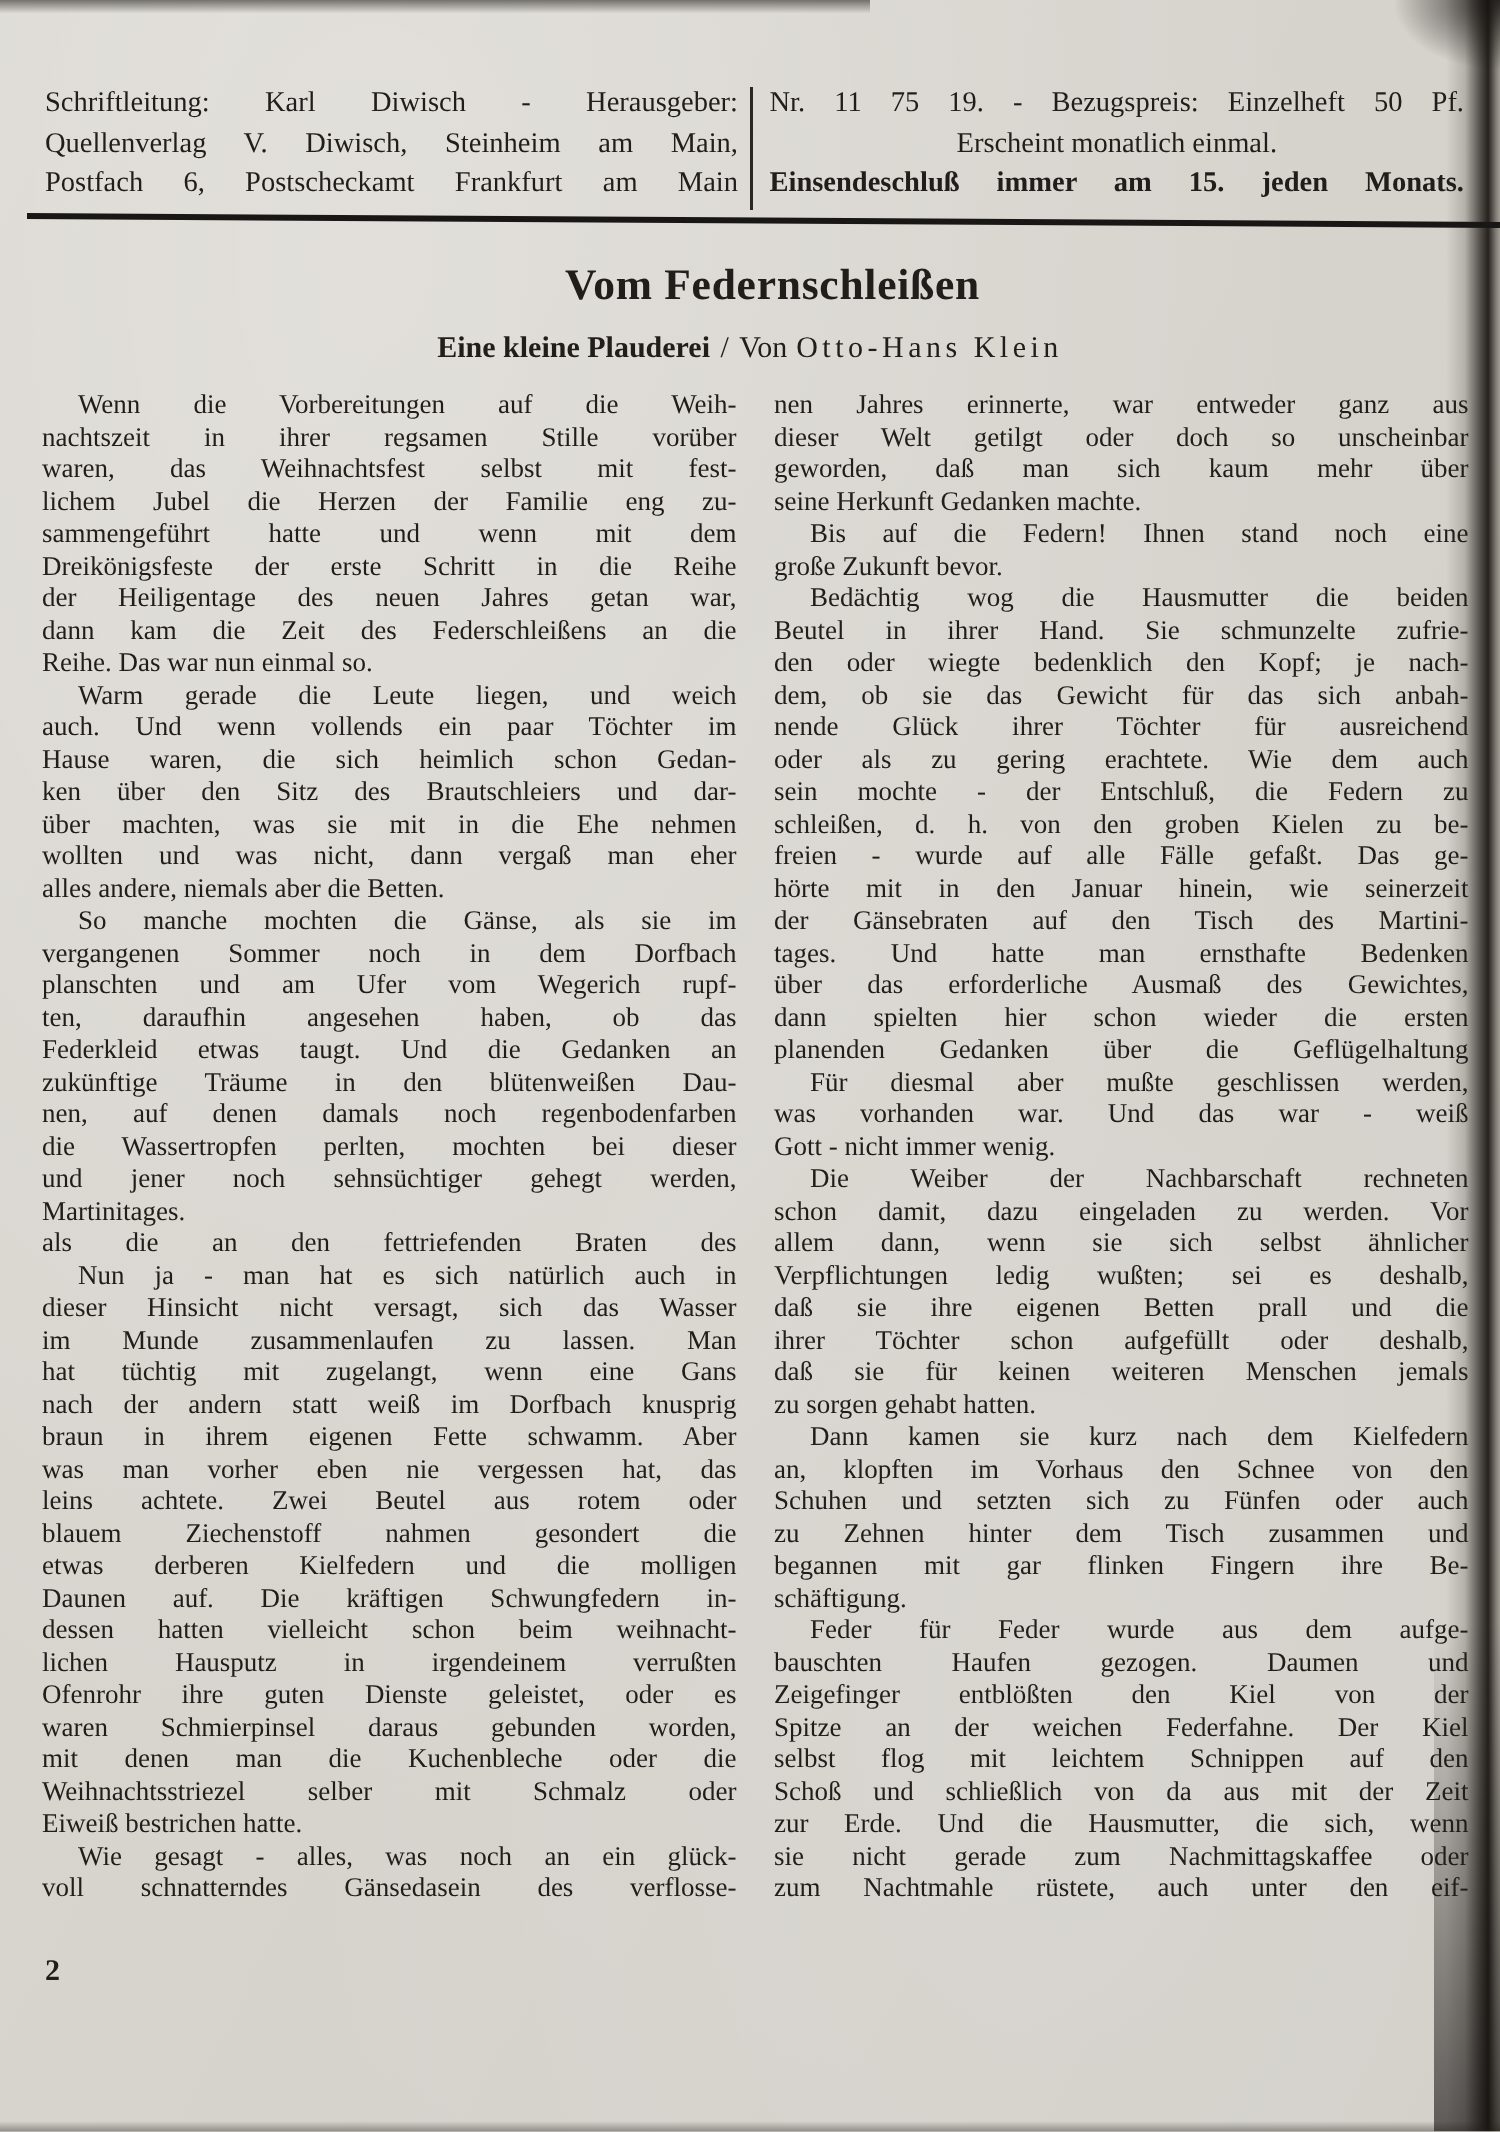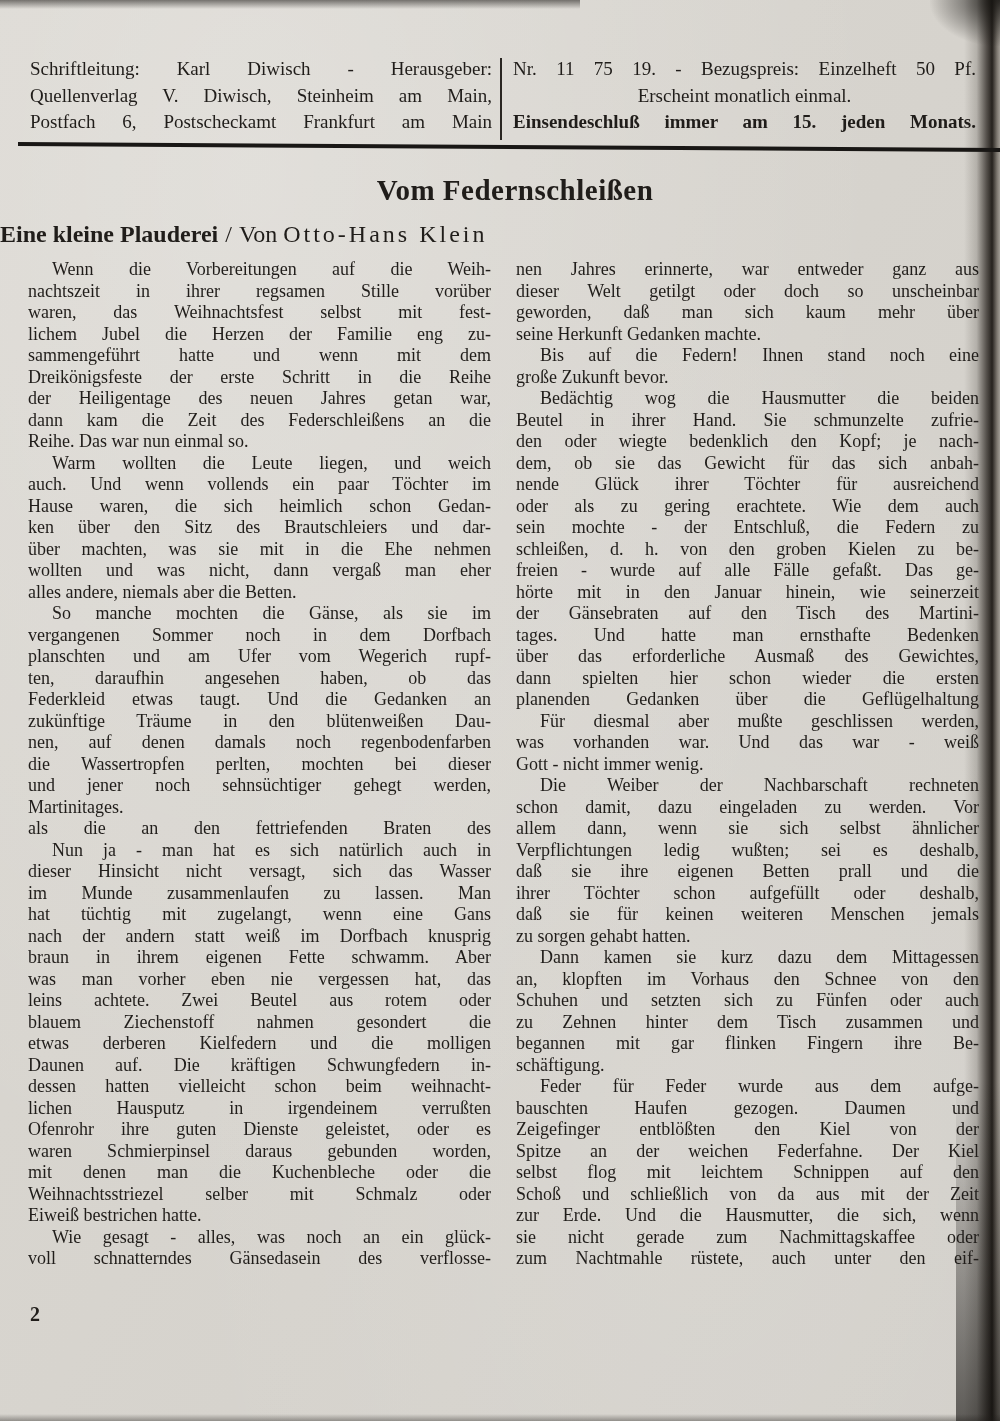--- a/index.html
+++ b/index.html
@@ -36,22 +36,22 @@
   .align-justify{text-align:justify;text-align-last:justify;white-space:normal;}
   .align-center{text-align:center;}
   .mline.bold{font-weight:bold;}
 
   .rule{position:absolute;top:142px;left:18px;right:0;height:4px;background:#191715;
     transform:rotate(0.35deg);transform-origin:left center;}
 
   
   .title{position:absolute;top:174px;left:0;width:100%;margin:0;text-align:center;
     font-size:29px;font-weight:bold;letter-spacing:0.5px;padding-left:15px;}
-  .subtitle{position:absolute;top:221px;left:0;width:100%;
-    font-size:24px;}
+  .subtitle{position:absolute;top:221px;left:0;width:100%;text-align:center;
+    font-size:20px;}
   .sub-bold{font-weight:bold;}
   .sub-sep{margin:0 7px;}
   .sub-author{letter-spacing:3px;margin-left:6px;}
 
   
   .columns{position:absolute;top:259px;left:28px;display:flex;gap:25px;}
   .col{width:463px;}
   .tline{font-size:18px;line-height:21.5px;text-align:justify;text-align-last:justify;}
   .tline.endline{text-align-last:left;}
   .para.indent .tline:first-child{text-indent:24px;}
@@ -97,21 +97,21 @@
           <div class="tline">nachtszeit in ihrer regsamen Stille vorüber</div>
           <div class="tline">waren, das Weihnachtsfest selbst mit fest-</div>
           <div class="tline">lichem Jubel die Herzen der Familie eng zu-</div>
           <div class="tline">sammengeführt hatte und wenn mit dem</div>
           <div class="tline">Dreikönigsfeste der erste Schritt in die Reihe</div>
           <div class="tline">der Heiligentage des neuen Jahres getan war,</div>
           <div class="tline">dann kam die Zeit des Federschleißens an die</div>
           <div class="tline endline">Reihe.  Das war nun einmal so.</div>
         </div>
         <div class="para indent">
-          <div class="tline">Warm wollten die Leute liegen, und weich</div>
+          <div class="tline">Warm gerade die Leute liegen, und weich</div>
           <div class="tline">auch.  Und wenn vollends ein paar Töchter im</div>
           <div class="tline">Hause waren, die sich heimlich schon Gedan-</div>
           <div class="tline">ken über den Sitz des Brautschleiers und dar-</div>
           <div class="tline">über machten, was sie mit in die Ehe nehmen</div>
           <div class="tline">wollten und was nicht, dann vergaß man eher</div>
           <div class="tline endline">alles andere, niemals aber die Betten.</div>
         </div>
         <div class="para indent">
           <div class="tline">So manche mochten die Gänse, als sie im</div>
           <div class="tline">vergangenen Sommer noch in dem Dorfbach</div>
@@ -187,21 +187,21 @@
           <div class="tline">Die Weiber der Nachbarschaft rechneten</div>
           <div class="tline">schon damit, dazu eingeladen zu werden. Vor</div>
           <div class="tline">allem dann, wenn sie sich selbst ähnlicher</div>
           <div class="tline">Verpflichtungen ledig wußten; sei es deshalb,</div>
           <div class="tline">daß sie ihre eigenen Betten prall und die</div>
           <div class="tline">ihrer Töchter schon aufgefüllt oder deshalb,</div>
           <div class="tline">daß sie für keinen weiteren Menschen jemals</div>
           <div class="tline endline">zu sorgen gehabt hatten.</div>
         </div>
         <div class="para indent">
-          <div class="tline">Dann kamen sie kurz dazu dem Mittagessen</div>
+          <div class="tline">Dann kamen sie kurz nach dem Kielfedern</div>
           <div class="tline">an, klopften im Vorhaus den Schnee von den</div>
           <div class="tline">Schuhen und setzten sich zu Fünfen oder auch</div>
           <div class="tline">zu Zehnen hinter dem Tisch zusammen und</div>
           <div class="tline">begannen mit gar flinken Fingern ihre Be-</div>
           <div class="tline endline">schäftigung.</div>
         </div>
         <div class="para indent">
           <div class="tline">Feder für Feder wurde aus dem aufge-</div>
           <div class="tline">bauschten Haufen gezogen.  Daumen und</div>
           <div class="tline">Zeigefinger entblößten den Kiel von der</div>

